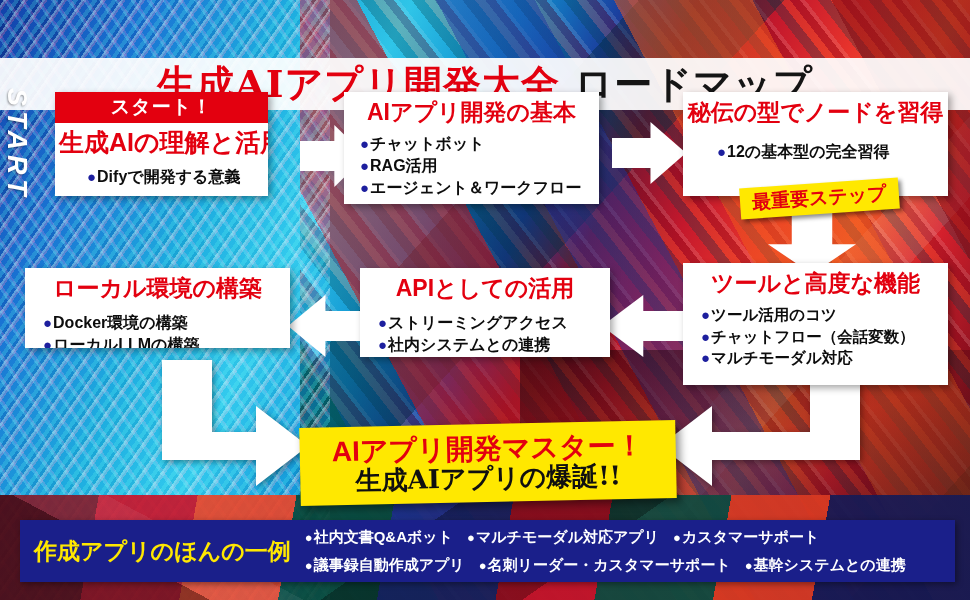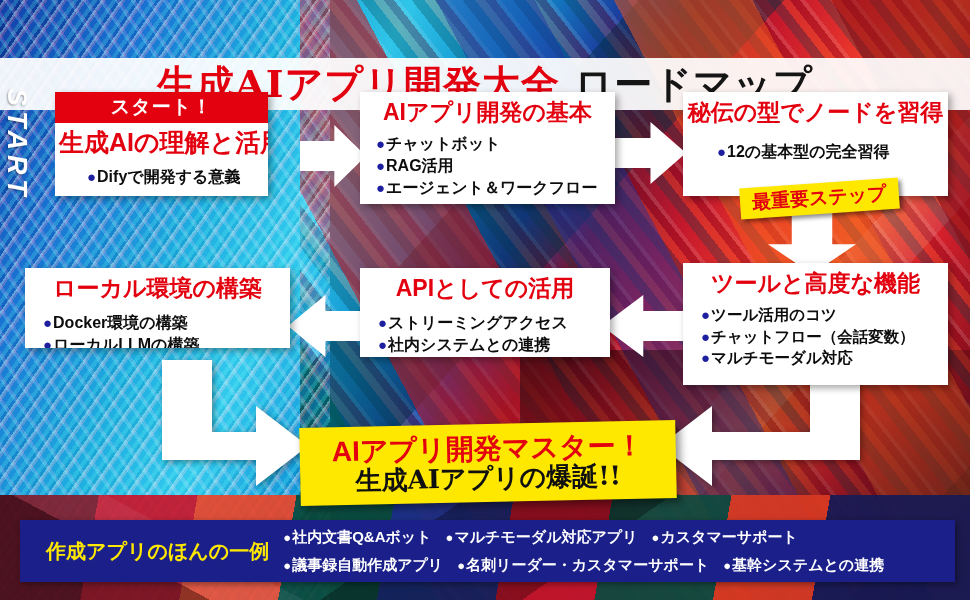--- a/index.html
+++ b/index.html
@@ -145,21 +145,21 @@
     line-height: 1.38;
     white-space: nowrap;
   }
   .bullet {
     color: #1d1f9e; font-size: 15px;
     margin-right: 1px;
   }
 
   
   #node-start    { left: 55px;  top: 92px;  width: 213px; height: 104px; }
-  #node-basics   { left: 360px; top: 92px;  width: 255px; height: 112px; }
+  #node-basics   { left: 344px; top: 92px;  width: 255px; height: 112px; }
   #node-nodes    { left: 683px; top: 92px;  width: 265px; height: 104px; }
   #node-local    { left: 25px;  top: 268px; width: 265px; height: 80px; }
   #node-api      { left: 360px; top: 268px; width: 250px; height: 89px; }
   #node-tools    { left: 683px; top: 263px; width: 265px; height: 122px; }
 
   #node-start .node-title  { font-size: 25px; padding-top: 3px; }
   #node-start .node-list   { padding-left: 32px; padding-top: 4px; }
   #node-nodes .node-list   { padding-left: 34px; padding-top: 10px; }
   #node-local .node-list   { padding-left: 18px; padding-top: 5px; }
   #node-api   .node-list   { padding-left: 18px; padding-top: 5px; }
@@ -232,22 +232,22 @@
   #examples-bar {
     position: absolute; left: 20px; top: 520px;
     width: 935px; height: 62px;
     background: #1a1f8a;
     display: flex; align-items: center;
     box-shadow: 2px 2px 6px rgba(0,0,0,0.4);
   }
   .examples-label {
     color: #ffe800;
     font-family: Liberation Sans, sans-serif;
-    font-size: 20px; font-weight: 700;
-    padding: 0 8px 0 14px; white-space: nowrap; margin-left: 12px;
+    font-size: 23px; font-weight: 700;
+    padding: 0 8px 0 14px; white-space: nowrap;
   }
   .examples-grid {
     display: flex; flex-direction: column;
     gap: 8px; padding-left: 6px;
   }
   .examples-row { display: flex; }
   .example-item {
     color: #ffffff; font-size: 15px; font-weight: 700;
     white-space: nowrap; padding-right: 14px;
     line-height: 1.35;

